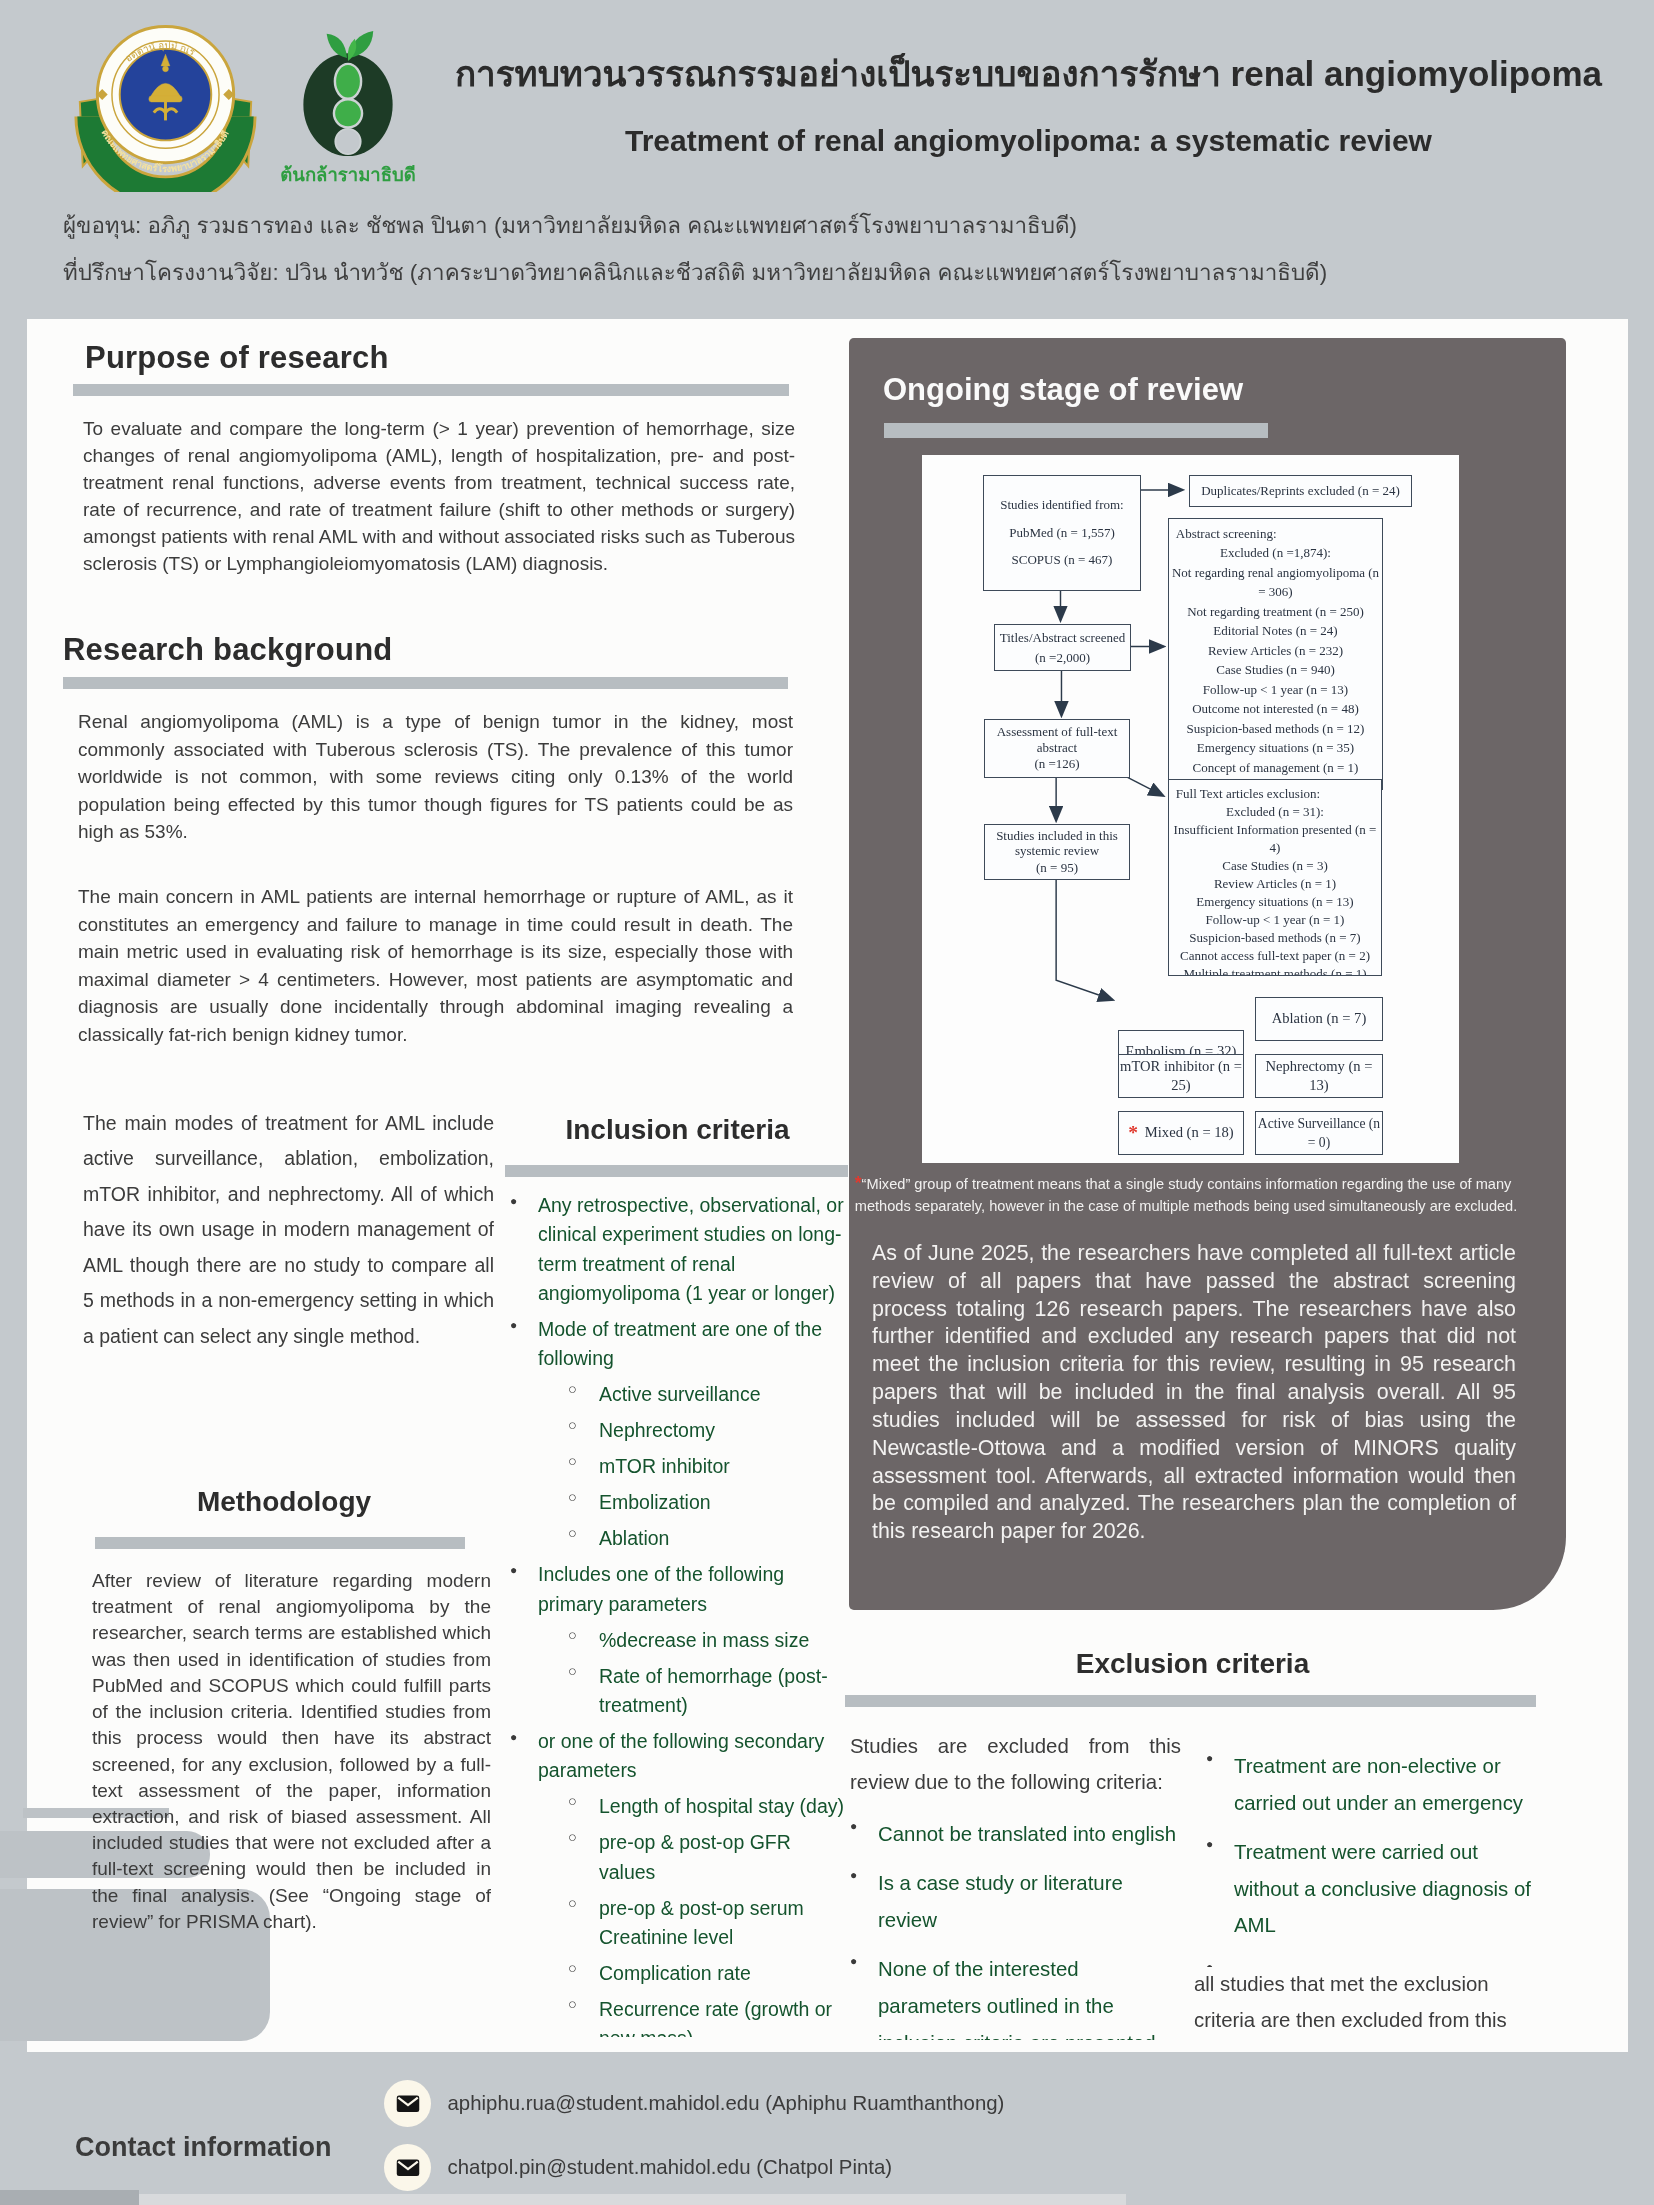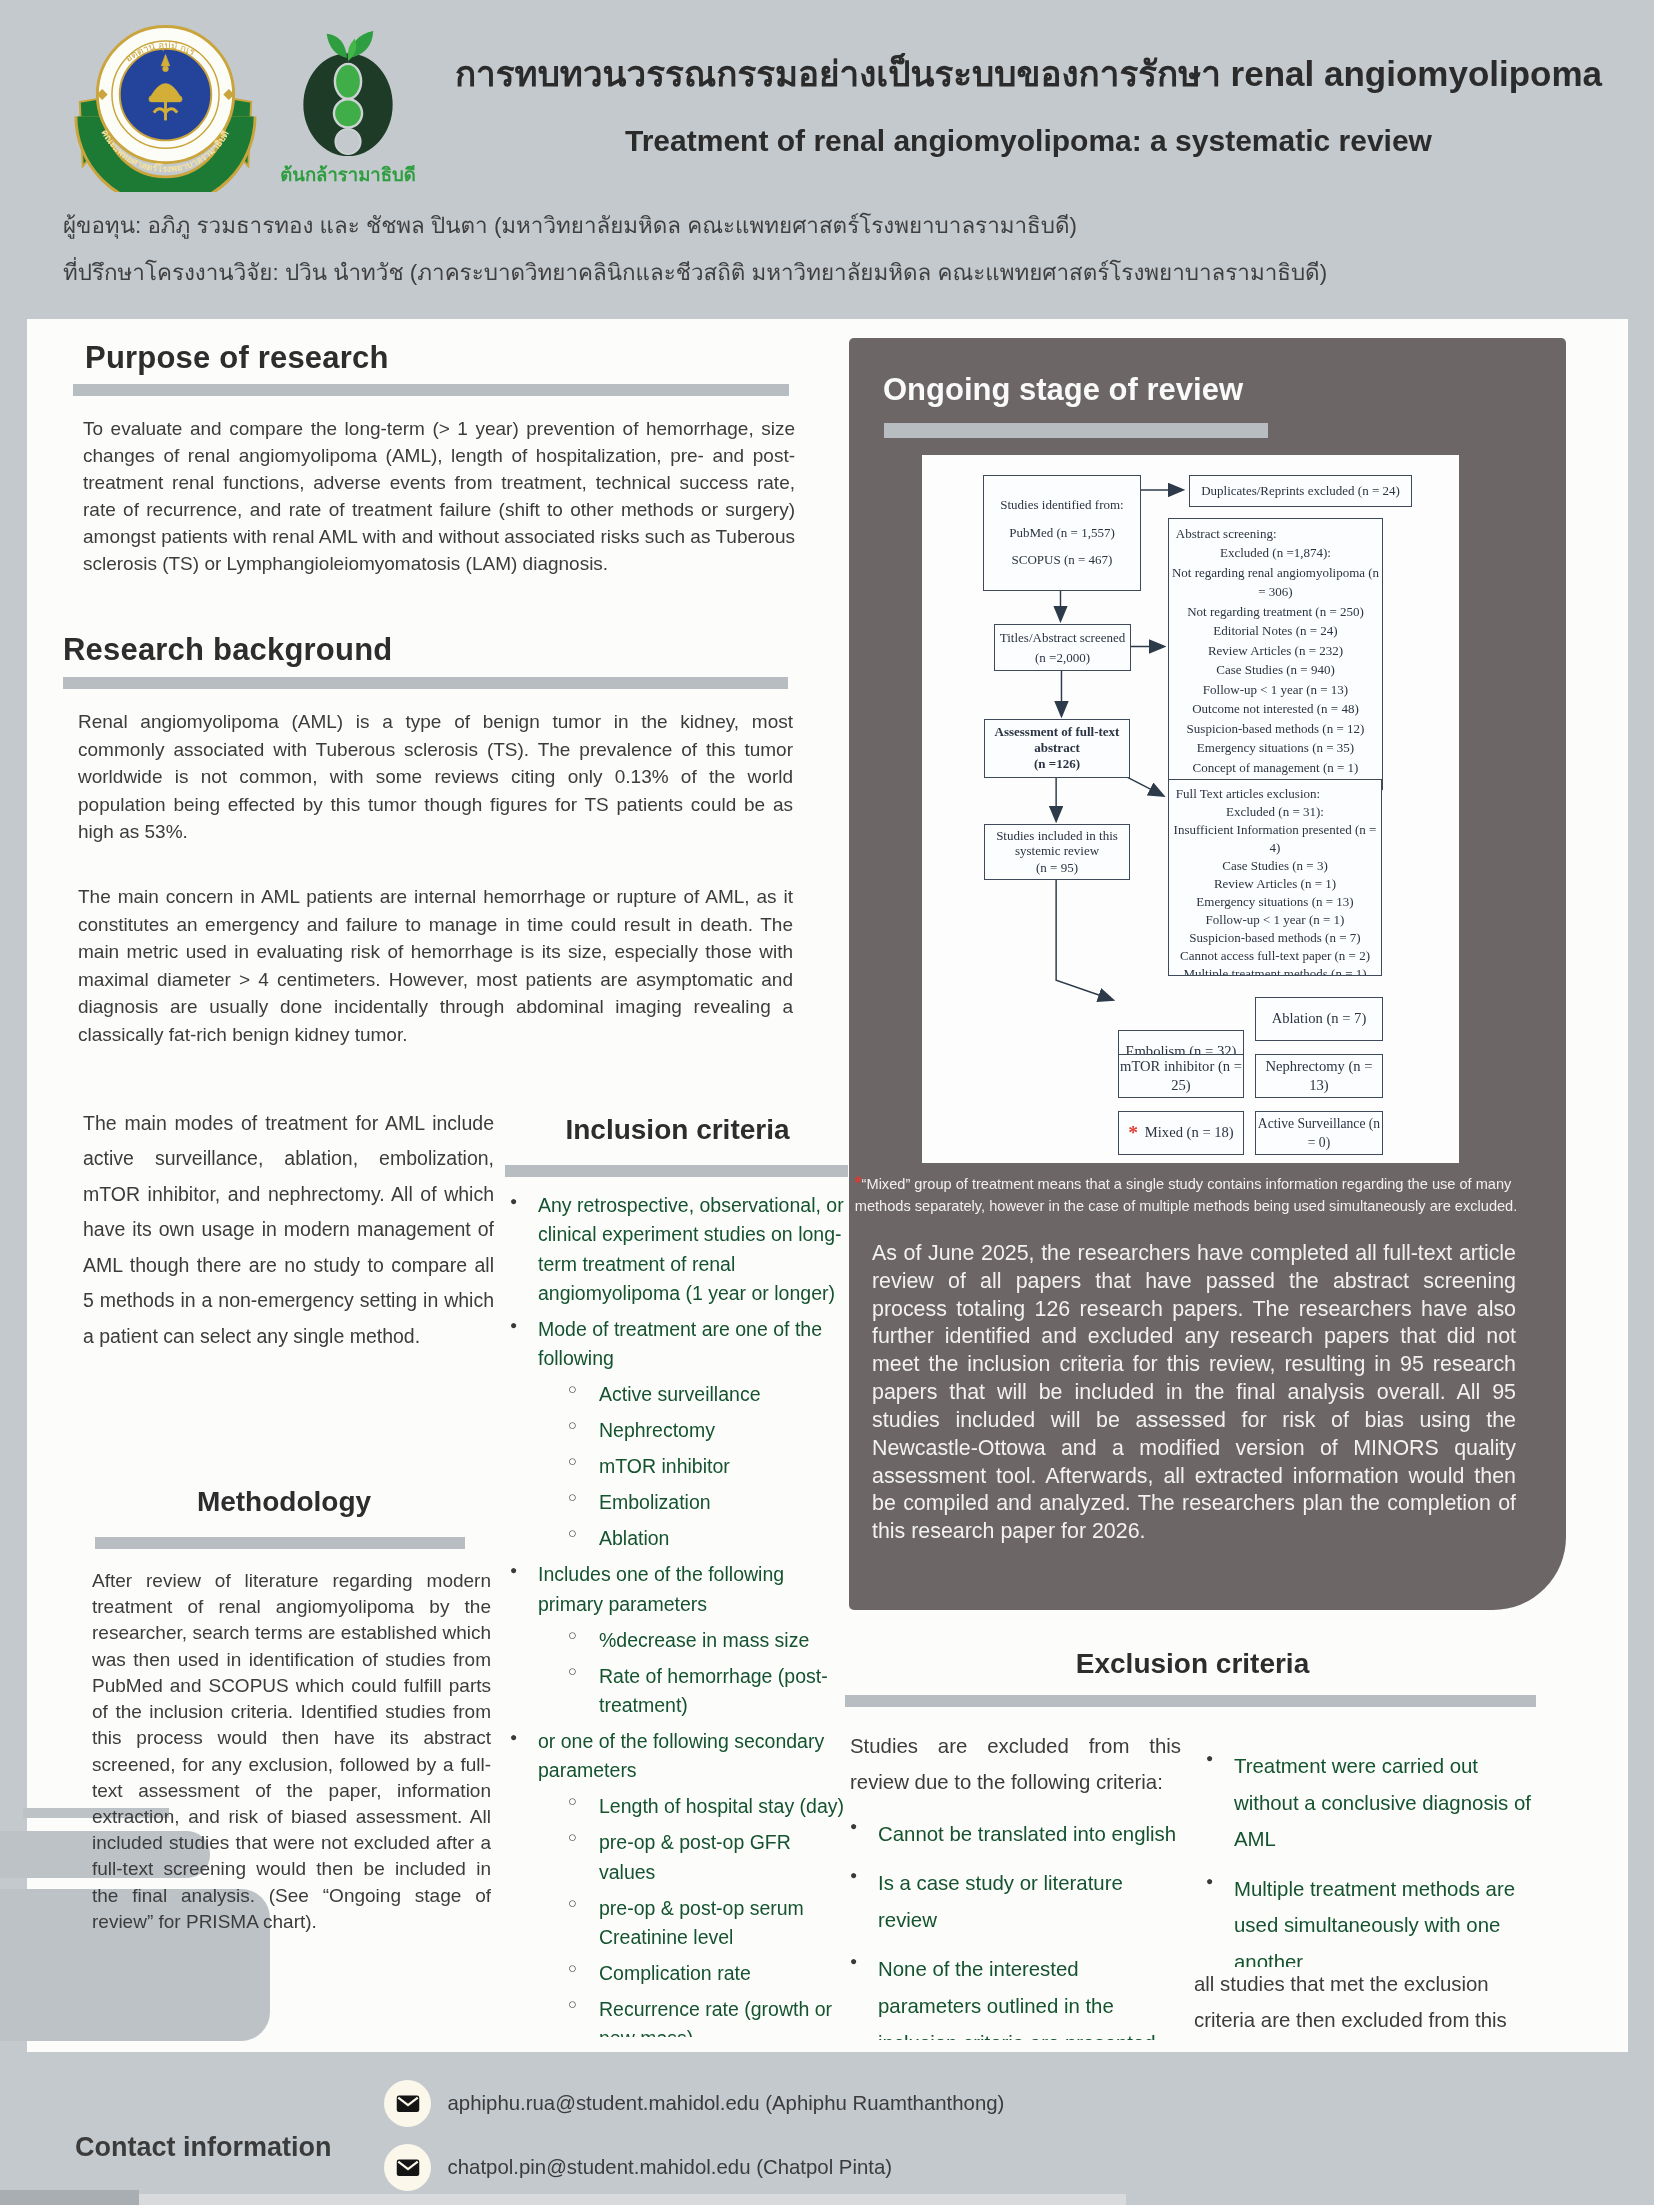--- a/index.html
+++ b/index.html
@@ -242,21 +242,21 @@
         <div class="pline">Emergency situations (n = 35)</div>
         <div class="pline">Concept of management (n = 1)</div>
         <div class="pline">Multiple treatment methods (n = 13)</div>
       </div>
 
       <div class="pbox" style="left:72px;top:169px;width:135px;height:45px;">
         <div class="pline">Titles/Abstract screened</div>
         <div class="pline">(n =2,000)</div>
       </div>
 
-      <div class="pbox" style="left:62px;top:264px;width:144px;height:57px;font-weight:bold;">
+      <div class="pbox" style="left:62px;top:264px;width:144px;height:57px;">
         <div class="pline" style="line-height:15.6px;">Assessment of full-text</div>
         <div class="pline" style="line-height:15.6px;">abstract</div>
         <div class="pline" style="line-height:17.5px;">(n =126)</div>
       </div>
 
       <div class="pbox" style="left:62px;top:369px;width:144px;height:54px;">
         <div class="pline" style="line-height:15.6px;">Studies included in this</div>
         <div class="pline" style="line-height:15.6px;">systemic review</div>
         <div class="pline" style="line-height:17.5px;">(n = 95)</div>
       </div>
@@ -318,20 +318,24 @@
       </div>
     <div class="li l1">
         <span class="blt"></span>
         <span class="litxt">None of the interested parameters outlined in the inclusion criteria are presented,</span>
       </div>
   </div>
 
   <div class="abs exc" style="left:1206px;top:1748px;width:336px;height:219px;overflow:hidden;z-index:2;">
     <div class="li l1">
         <span class="blt"></span>
+        <span class="litxt">Treatment are non-elective or carried out under an emergency</span>
+      </div>
+    <div class="li l1">
+        <span class="blt"></span>
         <span class="litxt">Treatment were carried out without a conclusive diagnosis of AML</span>
       </div>
     <div class="li l1">
         <span class="blt"></span>
         <span class="litxt">Multiple treatment methods are used simultaneously with one another</span>
       </div>
   </div>
 
   <div class="abs" style="left:1194px;top:1967px;width:348px;height:78px;font-size:20.4px;line-height:1.75;color:#3c3c3c;overflow:hidden;z-index:2;">all studies that met the exclusion criteria are then excluded from this study</div>
 

